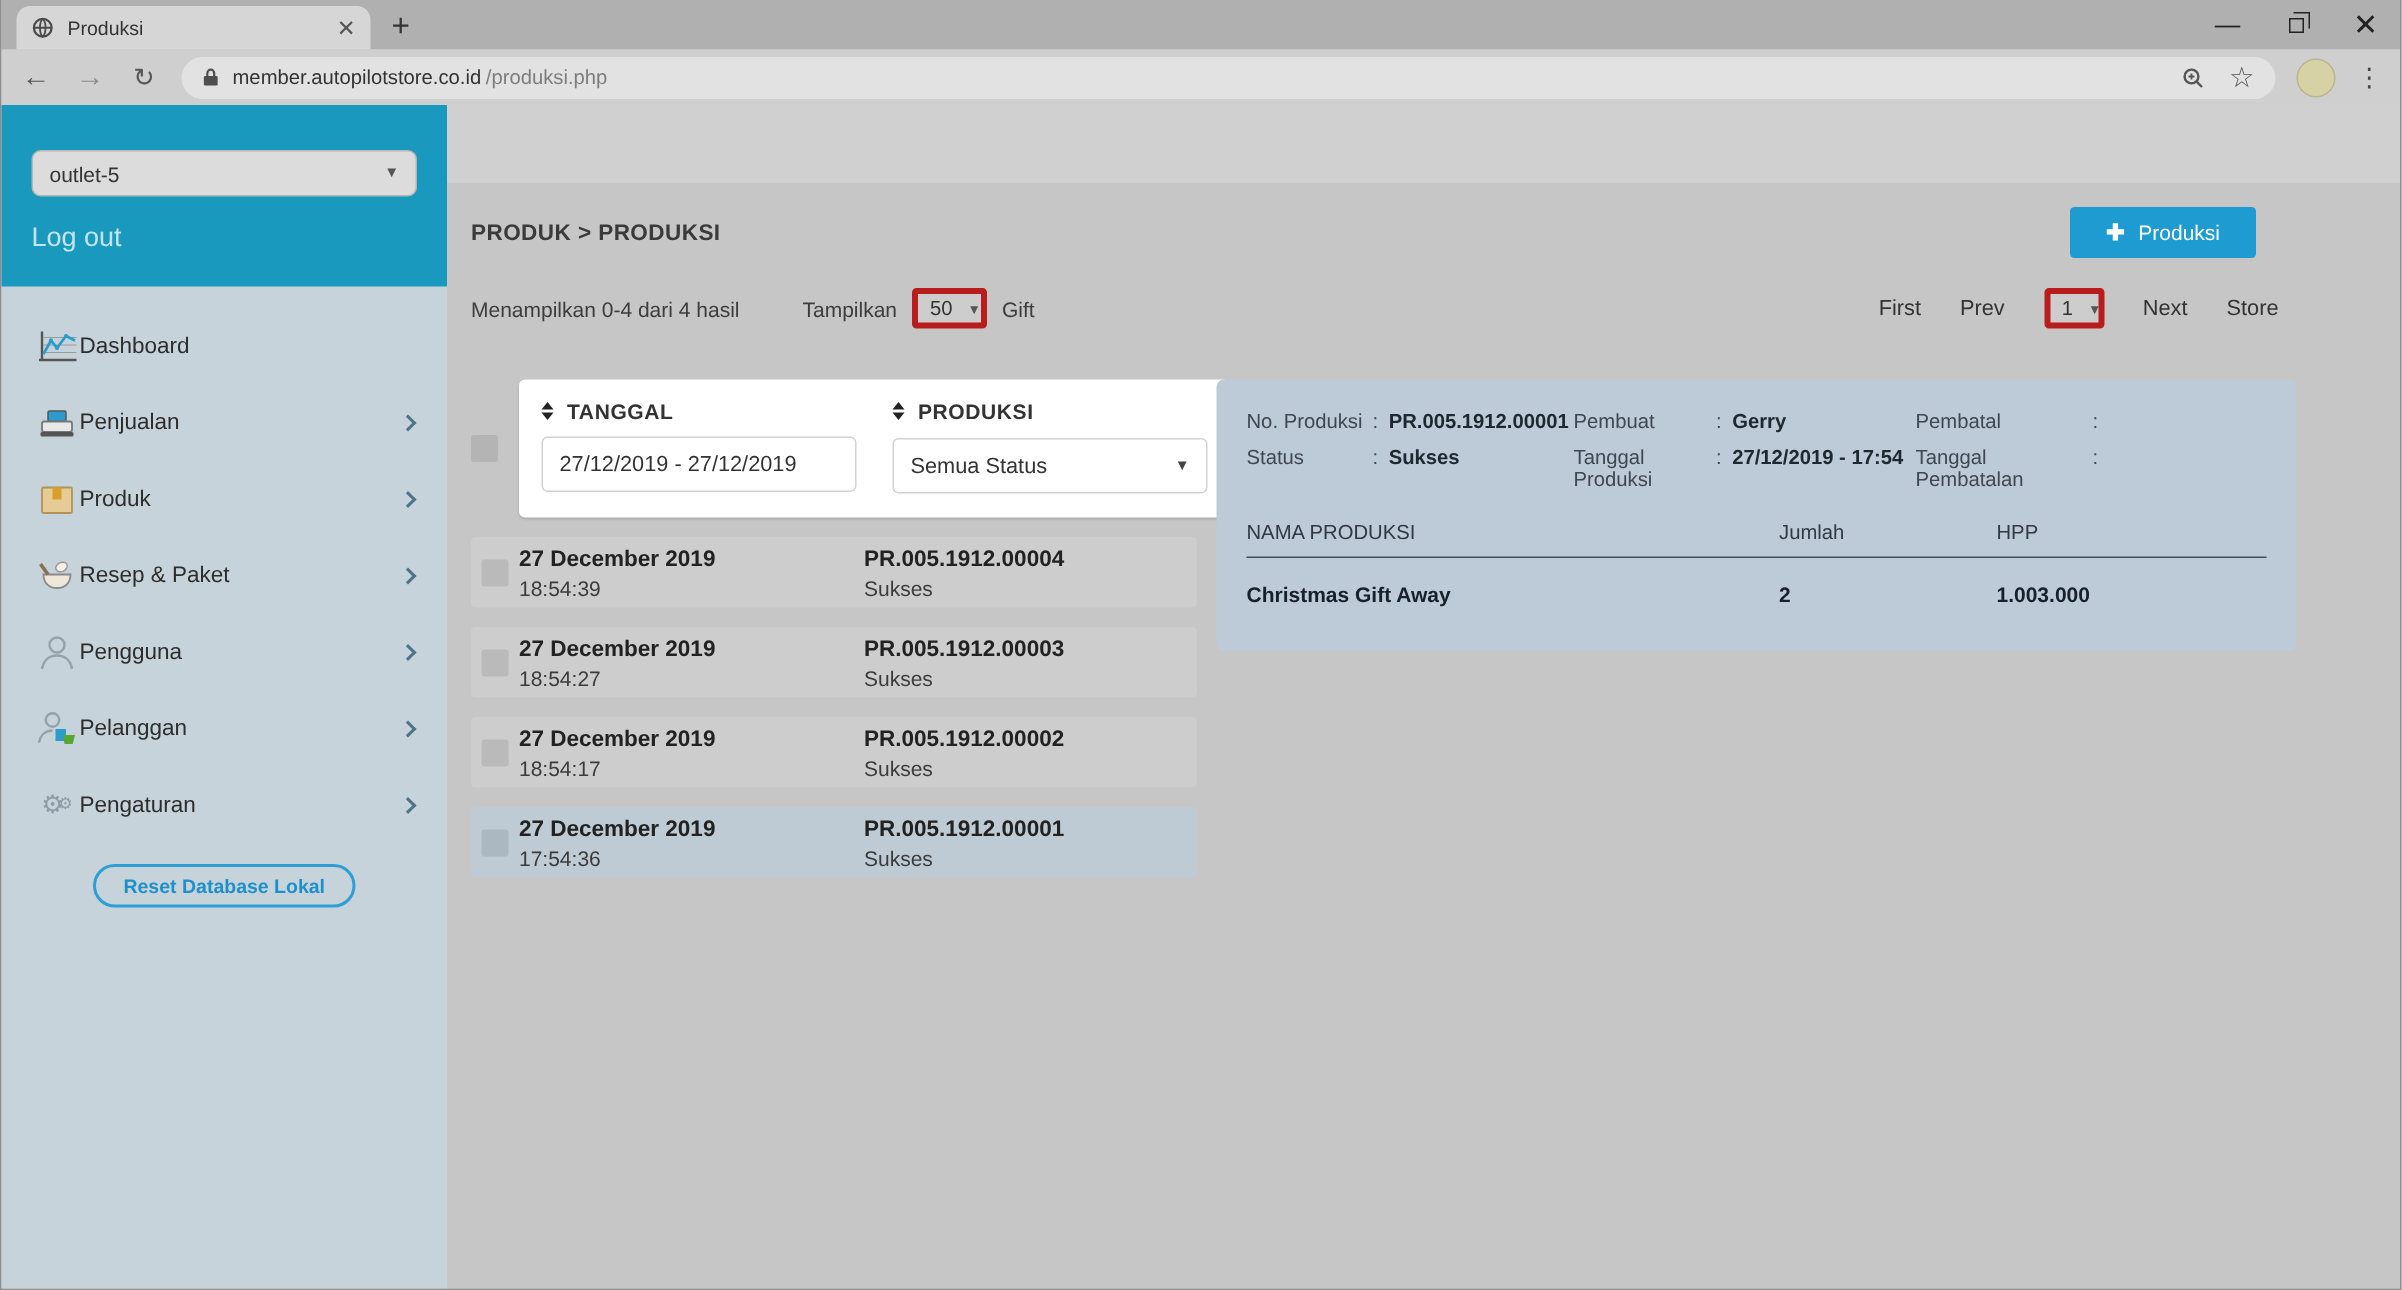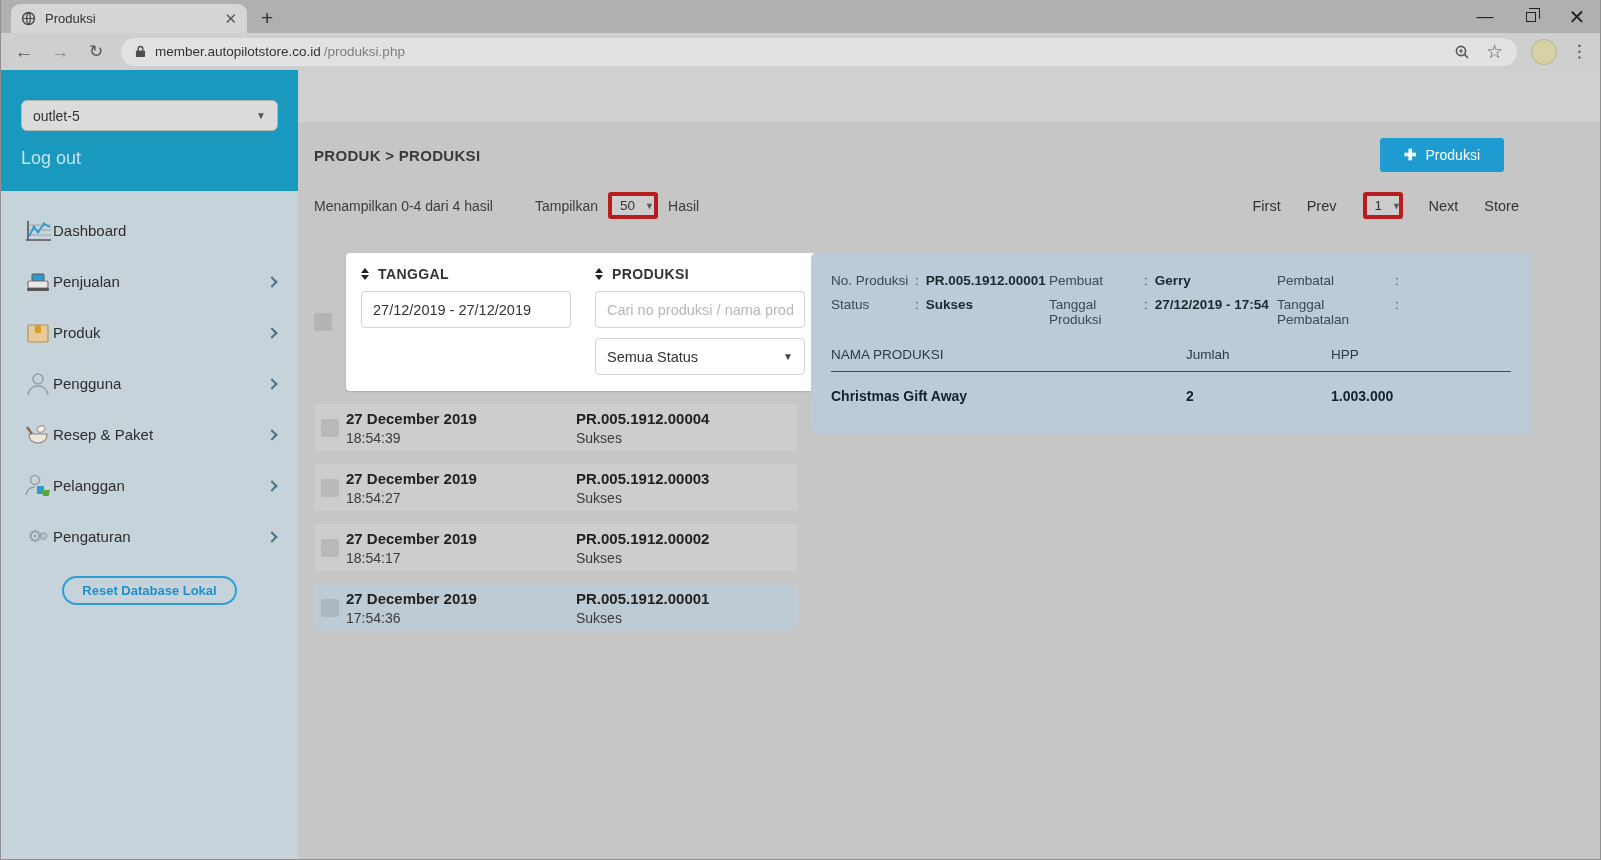--- a/index.html
+++ b/index.html
@@ -202,37 +202,37 @@
             <svg width="26" height="24" viewBox="0 0 26 24">
                 <rect x="3" y="4" width="20" height="17" rx="1" fill="#e6cb96" stroke="#b09358" stroke-width="1.2"></rect>
                 <rect x="10" y="4" width="6" height="8" fill="#d99f2b"></rect>
               </svg>
           </span>
           <span class="mi-label">Produk</span>
           <span class="mi-chevron"></span>
         </div>
         <div class="menu-item">
           <span class="mi-icon">
-            <svg width="26" height="26" viewBox="0 0 26 26">
-                <circle cx="13" cy="8" r="5" fill="none" stroke="#93a2ab" stroke-width="1.6"></circle>
-                <path d="M3 24c1-6 5-9 10-9s9 3 10 9" fill="none" stroke="#93a2ab" stroke-width="1.6"></path>
-              </svg>
-          </span>
-          <span class="mi-label">Pengguna</span>
-          <span class="mi-chevron"></span>
-        </div>
-        <div class="menu-item">
-          <span class="mi-icon">
             <svg width="28" height="26" viewBox="0 0 28 26">
                 <path d="M5 12h18c0 5-3 9-9 9s-9-4-9-9z" fill="#efe8da" stroke="#8a8a8a" stroke-width="1.2"></path>
                 <path d="M8 12L3 5" stroke="#8a6f4e" stroke-width="2.4"></path>
                 <ellipse cx="17" cy="7" rx="4" ry="3" transform="rotate(-25 17 7)" fill="#f4f0e8" stroke="#999" stroke-width="1"></ellipse>
               </svg>
           </span>
           <span class="mi-label">Resep &amp; Paket</span>
+          <span class="mi-chevron"></span>
+        </div>
+        <div class="menu-item">
+          <span class="mi-icon">
+            <svg width="26" height="26" viewBox="0 0 26 26">
+                <circle cx="13" cy="8" r="5" fill="none" stroke="#93a2ab" stroke-width="1.6"></circle>
+                <path d="M3 24c1-6 5-9 10-9s9 3 10 9" fill="none" stroke="#93a2ab" stroke-width="1.6"></path>
+              </svg>
+          </span>
+          <span class="mi-label">Pengguna</span>
           <span class="mi-chevron"></span>
         </div>
         <div class="menu-item">
           <span class="mi-icon">
             <svg width="28" height="26" viewBox="0 0 28 26">
                 <circle cx="11" cy="7" r="4.5" fill="none" stroke="#93a2ab" stroke-width="1.6"></circle>
                 <path d="M2 22c1-5 4.5-8 9-8" fill="none" stroke="#93a2ab" stroke-width="1.6"></path>
                 <rect x="13" y="13" width="7" height="8" fill="#2b9ccb"></rect>
                 <path d="M18 17h8l-1.5 6H19z" fill="#56a832"></path>
               </svg>
@@ -265,21 +265,21 @@
       </div>
 
       <div class="list-toolbar">
         <span>Menampilkan 0-4 dari 4 hasil</span>
         <span class="pagesize">
           <span>Tampilkan</span>
           <span class="mini-select" style="width:50px">
             <span>50</span>
             <span class="caret">▼</span>
           </span>
-          <span>Hasil</span>
+          <span>Gift</span>
         </span>
         <span class="pagination">
           <span>First</span>
           <span>Prev</span>
           <span class="mini-select" style="width:40px">
             <span>1</span>
             <span class="caret">▼</span>
           </span>
           <span>Next</span>
           <span>Store</span>
@@ -305,21 +305,20 @@
                 <input class="f-input" readonly="" value="27/12/2019 - 27/12/2019" style="">
               </div>
               <div class="filter-col grow">
                 <div class="filter-head">
                   <span class="sort">
                       <i class="up"></i>
                       <i class="down"></i>
                     </span>
                   <span class="ht">PRODUKSI</span>
                 </div>
-                <input class="f-input" placeholder="Cari no produksi / nama prod" style="">
                 <div class="f-select">
                   <span>Semua Status</span>
                   <span class="caret">▼</span>
                 </div>
               </div>
             </div>
           </div>
 
           <div class="list-row">
             <span class="cb-strip">

